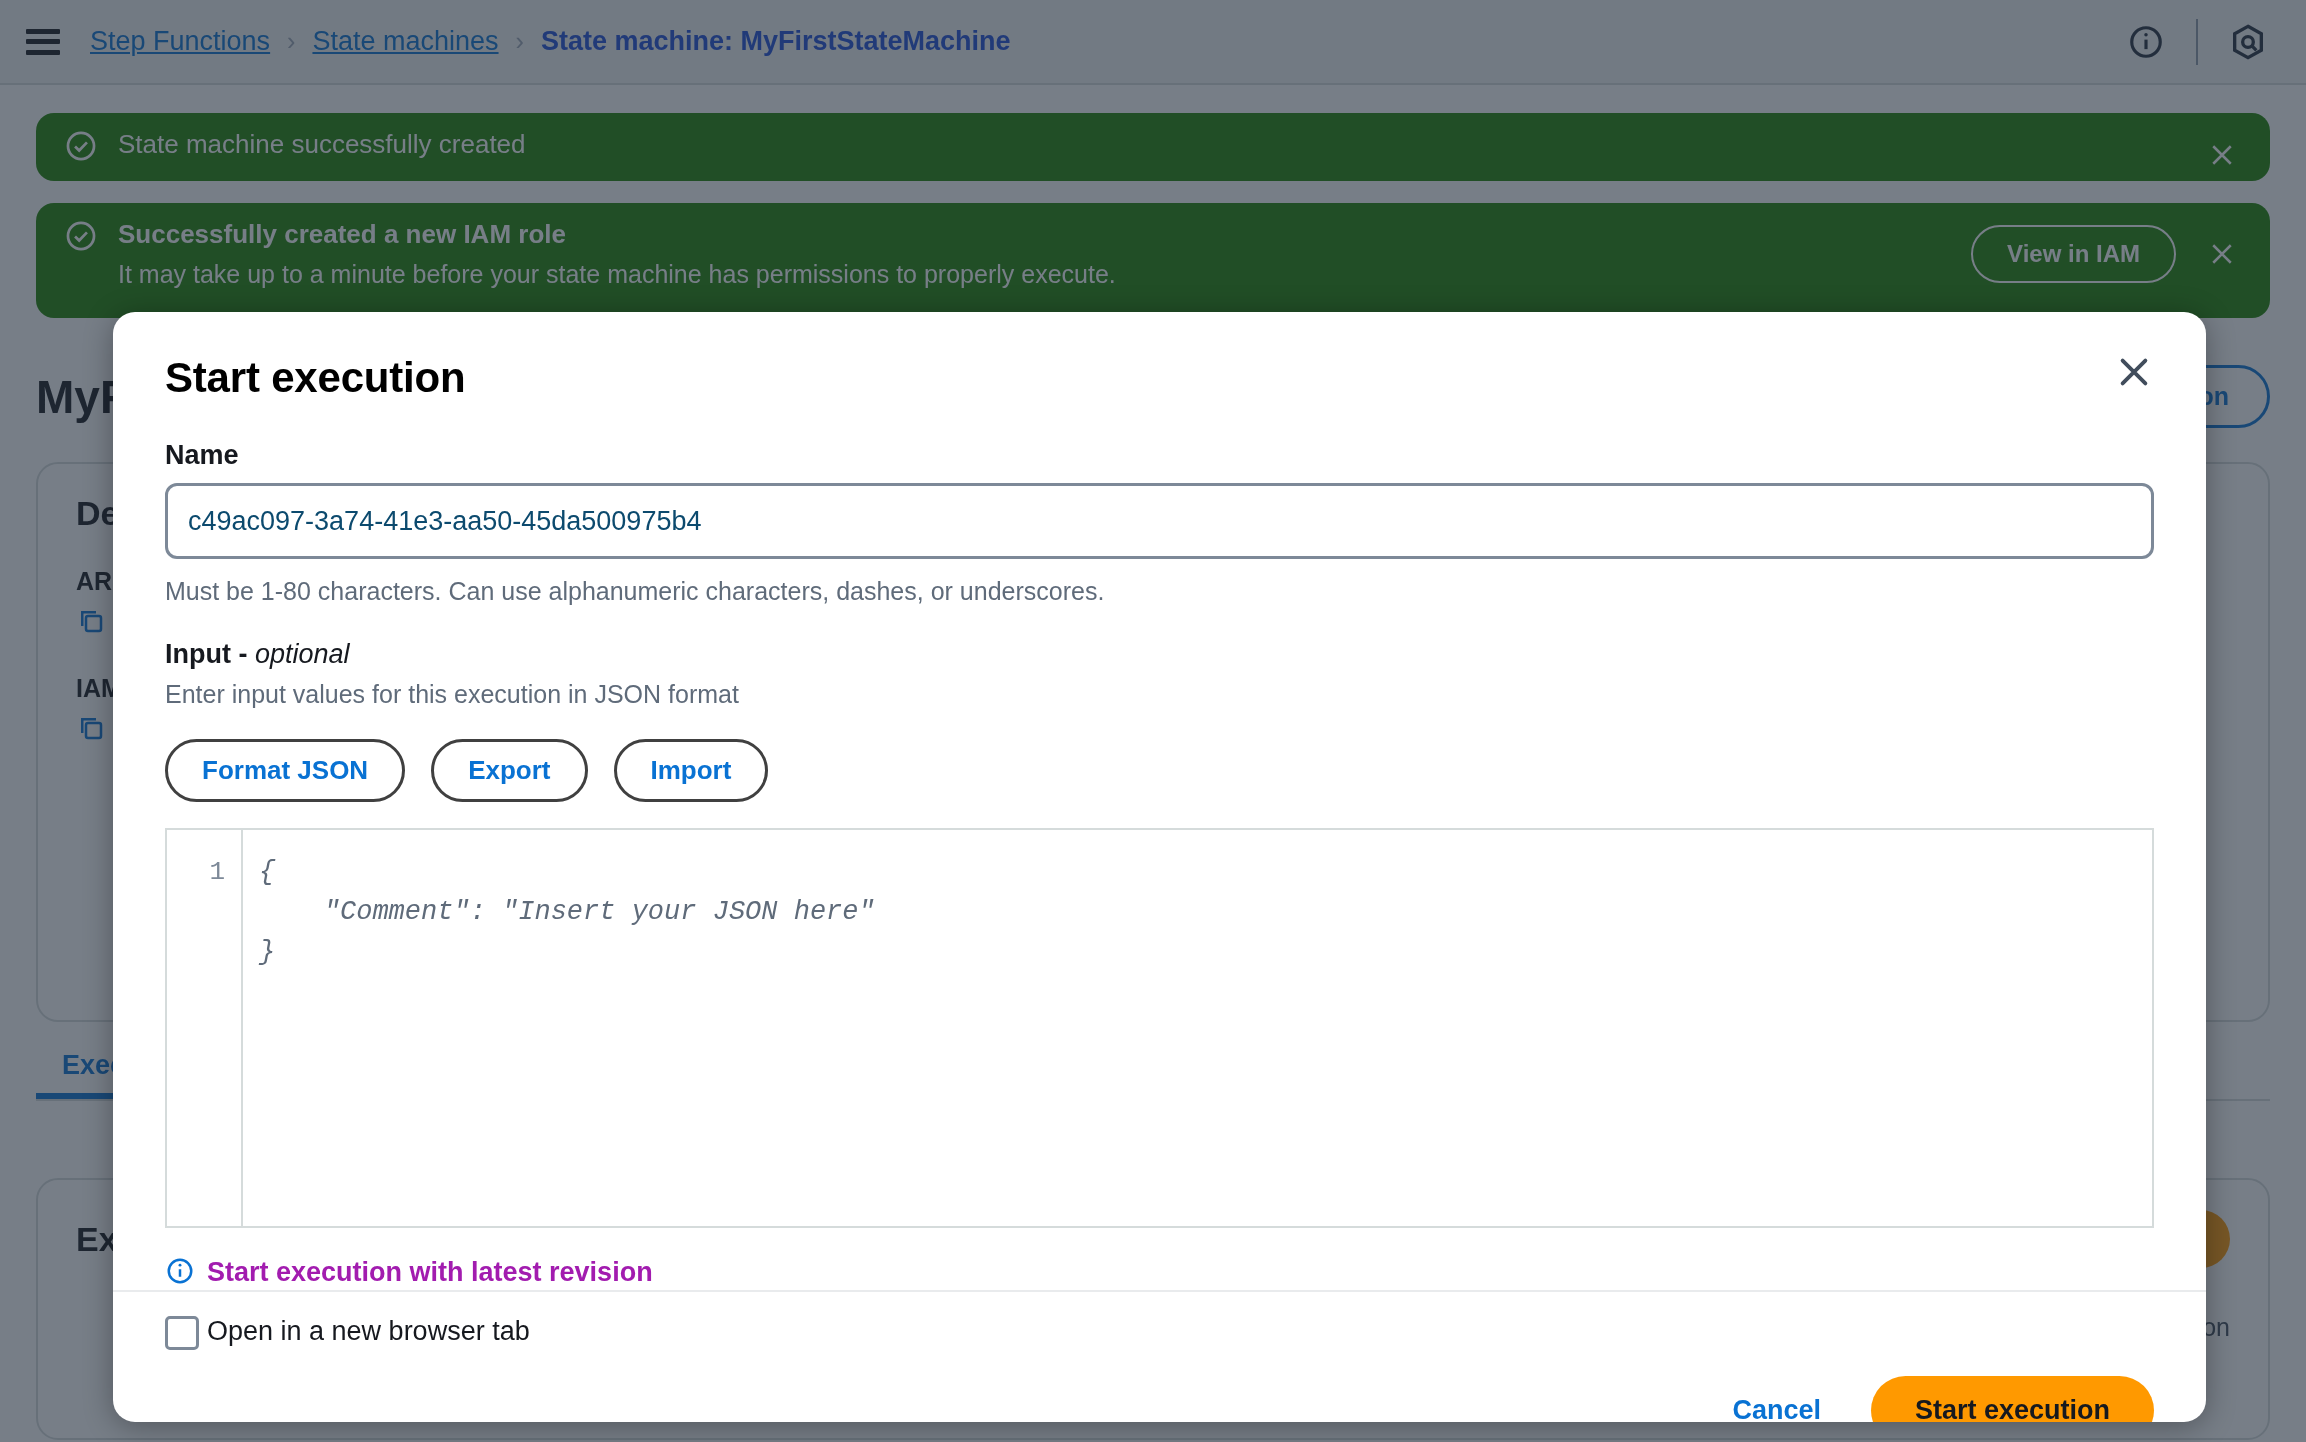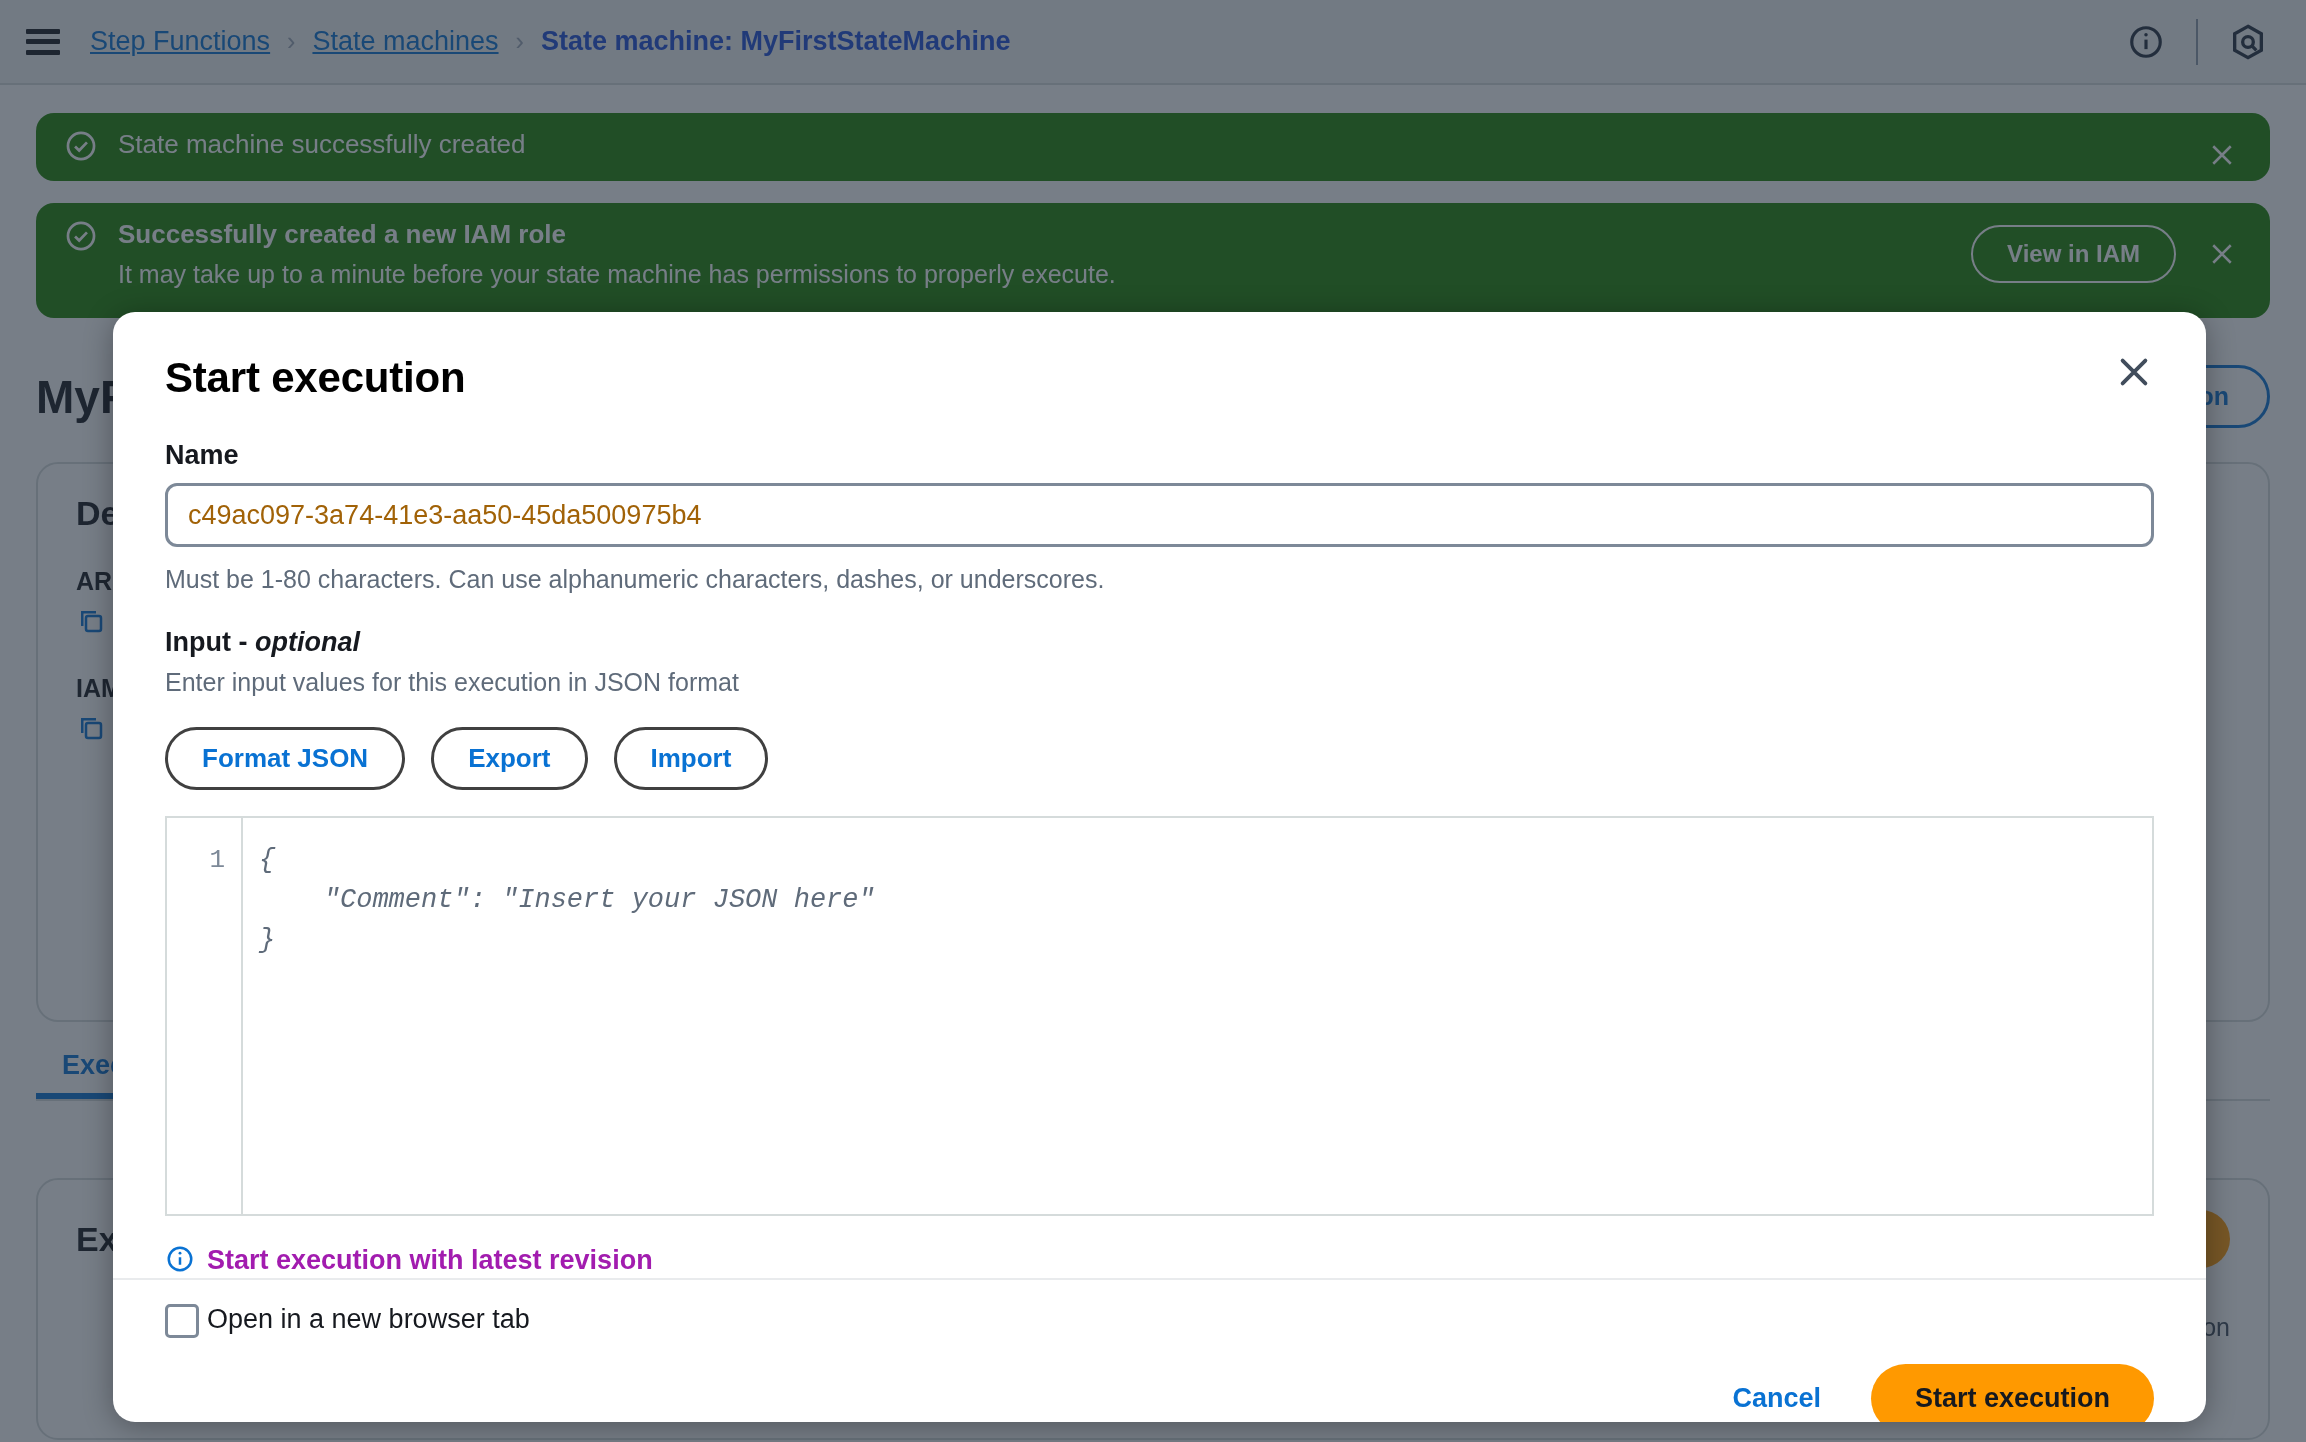--- a/index.html
+++ b/index.html
@@ -139,27 +139,27 @@
     overflow: hidden;
   }
   .modal-scroll { flex: 1 1 auto; padding: 42px 52px 0 52px; position: relative; }
   .modal-title { font-size: 42px; font-weight: 700; color:#000000; letter-spacing: -0.2px; }
   .modal-close {
     position: absolute; top: 30px; right: 42px;
     width: 60px; height: 60px; display:flex; align-items:center; justify-content:center;
     cursor: pointer;
   }
   .lbl { font-size: 27px; font-weight: 700; color:#16191f; }
-  .lbl .opt { font-weight: 700; font-style: italic; }
+  .lbl .opt { font-weight: 400; font-style: italic; }
   .help { font-size: 25px; color:#5f6b7a; line-height: 1.45; }
 
   .name-input {
-    width: 100%; height: 64px;
+    width: 100%; height: 76px;
     border: 3px solid #7d8998; border-radius: 12px;
-    font-size: 27px; color:#a16207; padding: 0 20px;
+    font-size: 27px; color:#0c4a6e; padding: 0 20px;
     font-family: "Liberation Sans", sans-serif;
     background:#fff; outline: none;
   }
 
   .json-btns { display:flex; gap: 26px; margin-top: 26px; }
   .btn-pill-blue {
     border: 3px solid #404040; color:#0972d3; background:#ffffff;
     border-radius: 34px; font-size: 26px; font-weight: 700;
     padding: 13px 34px; cursor:pointer; white-space:nowrap;
     font-family: "Liberation Sans", sans-serif;

